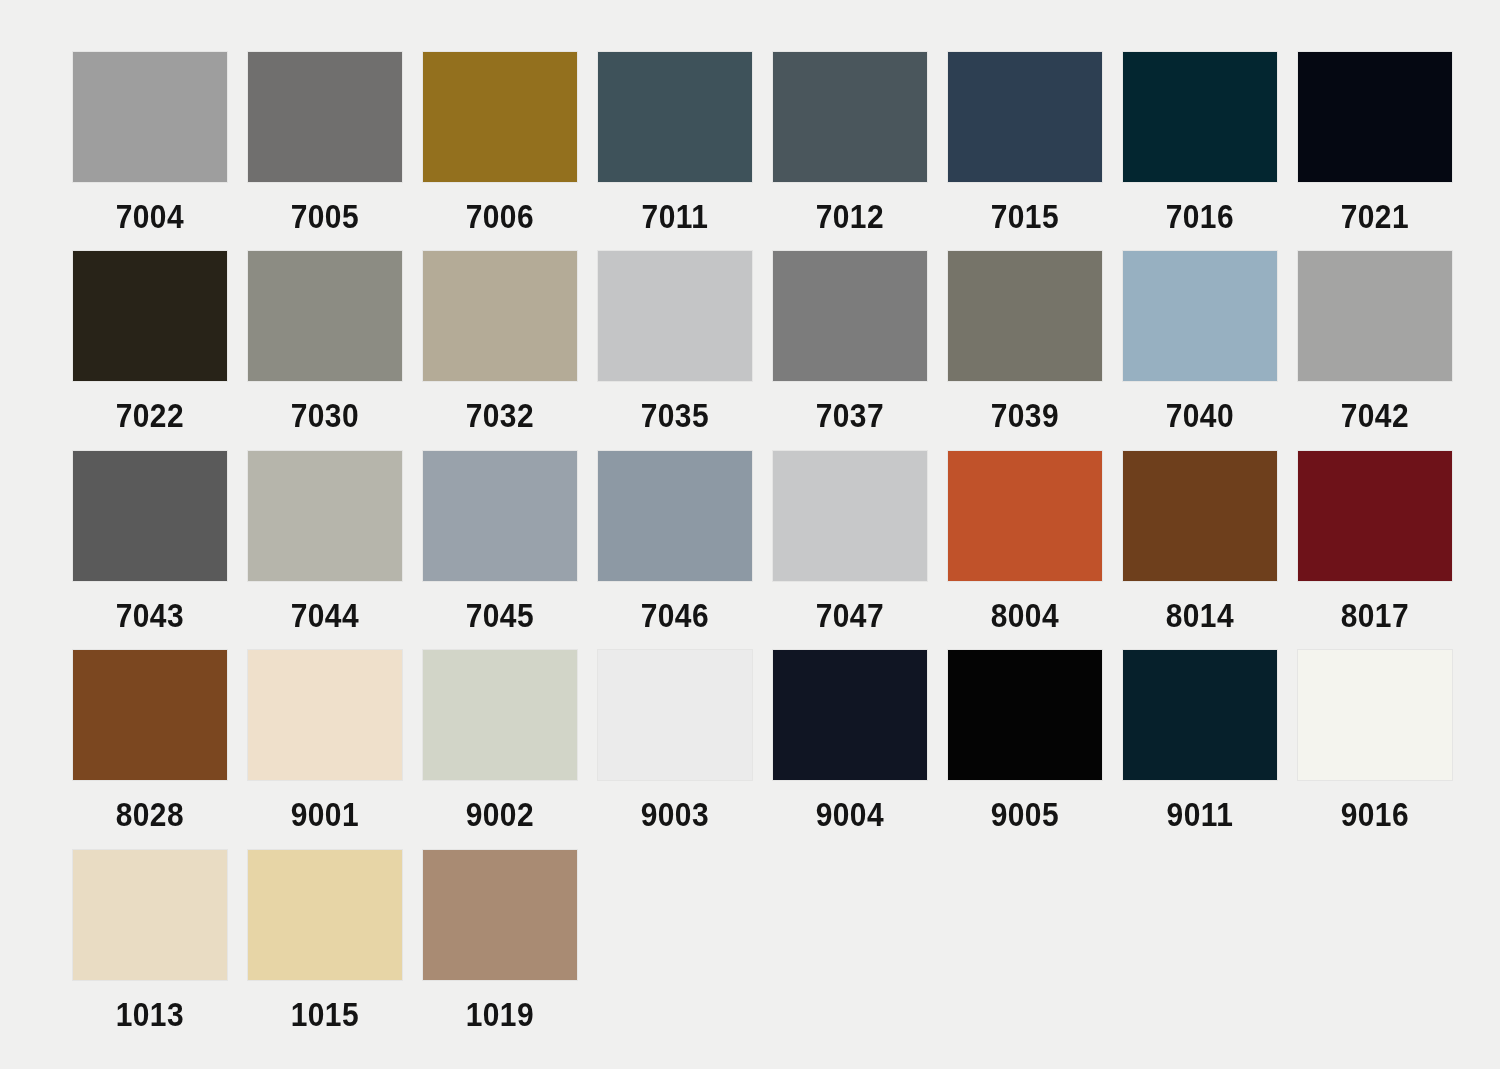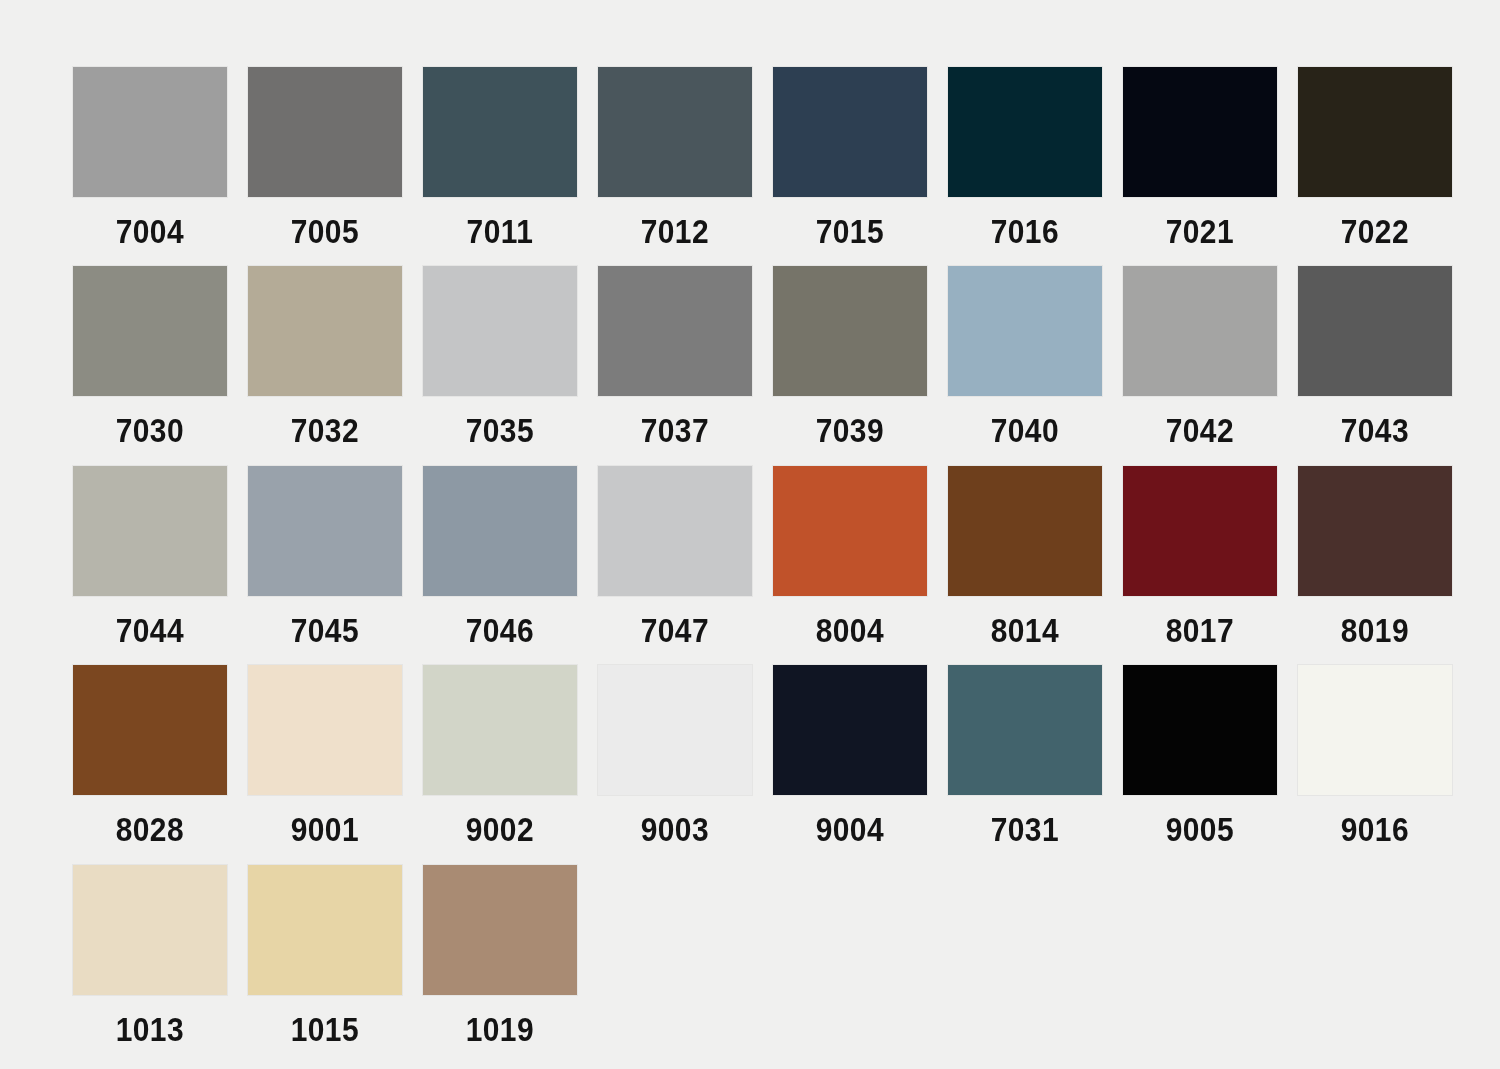--- a/index.html
+++ b/index.html
@@ -27,21 +27,20 @@
     row-gap: 0px;
     align-content: start;
     justify-content: space-between;
   }
 
   .swatch-cell {
     display: flex;
     flex-direction: column;
     align-items: center;
     justify-content: flex-start;
-    margin-top: 15px;
   }
 
   .swatch-chip {
     width: 154px;
     height: 130px;
     box-shadow: 0 0 0 1px rgba(0,0,0,0.045);
   }
 
   .swatch-label {
     margin-top: 17px;
@@ -62,20 +61,24 @@
 <main id="palette-grid" style="background: rgb(240, 240, 239);">
     <div class="swatch-cell">
       <div class="swatch-chip" style="background-color: rgb(158, 158, 158);"></div>
       <div class="swatch-label" style="color: rgb(20, 20, 20);">7004</div>
     </div>
     <div class="swatch-cell">
       <div class="swatch-chip" style="background-color: rgb(112, 111, 110);"></div>
       <div class="swatch-label" style="color: rgb(20, 20, 20);">7005</div>
     </div>
     <div class="swatch-cell">
+      <div class="swatch-chip" style="background-color: rgb(147, 112, 30);"></div>
+      <div class="swatch-label" style="color: rgb(20, 20, 20);">7006</div>
+    </div>
+    <div class="swatch-cell">
       <div class="swatch-chip" style="background-color: rgb(62, 82, 90);"></div>
       <div class="swatch-label" style="color: rgb(20, 20, 20);">7011</div>
     </div>
     <div class="swatch-cell">
       <div class="swatch-chip" style="background-color: rgb(74, 86, 92);"></div>
       <div class="swatch-label" style="color: rgb(20, 20, 20);">7012</div>
     </div>
     <div class="swatch-cell">
       <div class="swatch-chip" style="background-color: rgb(45, 63, 82);"></div>
       <div class="swatch-label" style="color: rgb(20, 20, 20);">7015</div>
@@ -146,52 +149,48 @@
     </div>
     <div class="swatch-cell">
       <div class="swatch-chip" style="background-color: rgb(110, 63, 28);"></div>
       <div class="swatch-label" style="color: rgb(20, 20, 20);">8014</div>
     </div>
     <div class="swatch-cell">
       <div class="swatch-chip" style="background-color: rgb(110, 18, 25);"></div>
       <div class="swatch-label" style="color: rgb(20, 20, 20);">8017</div>
     </div>
     <div class="swatch-cell">
-      <div class="swatch-chip" style="background-color: rgb(74, 48, 44);"></div>
-      <div class="swatch-label" style="color: rgb(20, 20, 20);">8019</div>
-    </div>
-    <div class="swatch-cell">
       <div class="swatch-chip" style="background-color: rgb(123, 71, 32);"></div>
       <div class="swatch-label" style="color: rgb(20, 20, 20);">8028</div>
     </div>
     <div class="swatch-cell">
       <div class="swatch-chip" style="background-color: rgb(239, 224, 203);"></div>
       <div class="swatch-label" style="color: rgb(20, 20, 20);">9001</div>
     </div>
     <div class="swatch-cell">
       <div class="swatch-chip" style="background-color: rgb(210, 213, 200);"></div>
       <div class="swatch-label" style="color: rgb(20, 20, 20);">9002</div>
     </div>
     <div class="swatch-cell">
       <div class="swatch-chip" style="background-color: rgb(235, 235, 235);"></div>
       <div class="swatch-label" style="color: rgb(20, 20, 20);">9003</div>
     </div>
     <div class="swatch-cell">
       <div class="swatch-chip" style="background-color: rgb(16, 21, 35);"></div>
       <div class="swatch-label" style="color: rgb(20, 20, 20);">9004</div>
     </div>
     <div class="swatch-cell">
-      <div class="swatch-chip" style="background-color: rgb(66, 99, 108);"></div>
-      <div class="swatch-label" style="color: rgb(20, 20, 20);">7031</div>
-    </div>
-    <div class="swatch-cell">
       <div class="swatch-chip" style="background-color: rgb(4, 4, 4);"></div>
       <div class="swatch-label" style="color: rgb(20, 20, 20);">9005</div>
     </div>
     <div class="swatch-cell">
+      <div class="swatch-chip" style="background-color: rgb(6, 32, 43);"></div>
+      <div class="swatch-label" style="color: rgb(20, 20, 20);">9011</div>
+    </div>
+    <div class="swatch-cell">
       <div class="swatch-chip" style="background-color: rgb(244, 244, 238);"></div>
       <div class="swatch-label" style="color: rgb(20, 20, 20);">9016</div>
     </div>
     <div class="swatch-cell">
       <div class="swatch-chip" style="background-color: rgb(233, 220, 195);"></div>
       <div class="swatch-label" style="color: rgb(20, 20, 20);">1013</div>
     </div>
     <div class="swatch-cell">
       <div class="swatch-chip" style="background-color: rgb(231, 213, 166);"></div>
       <div class="swatch-label" style="color: rgb(20, 20, 20);">1015</div>

